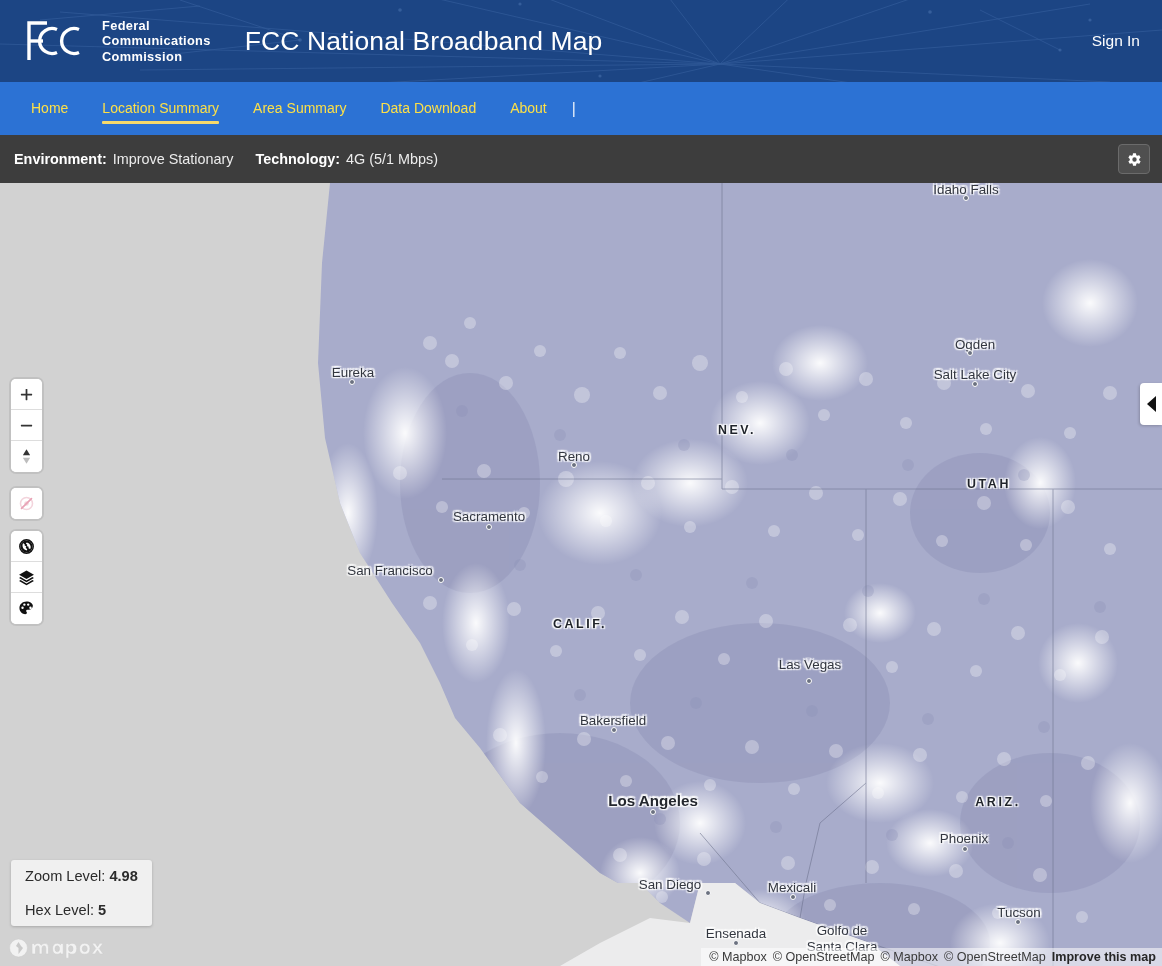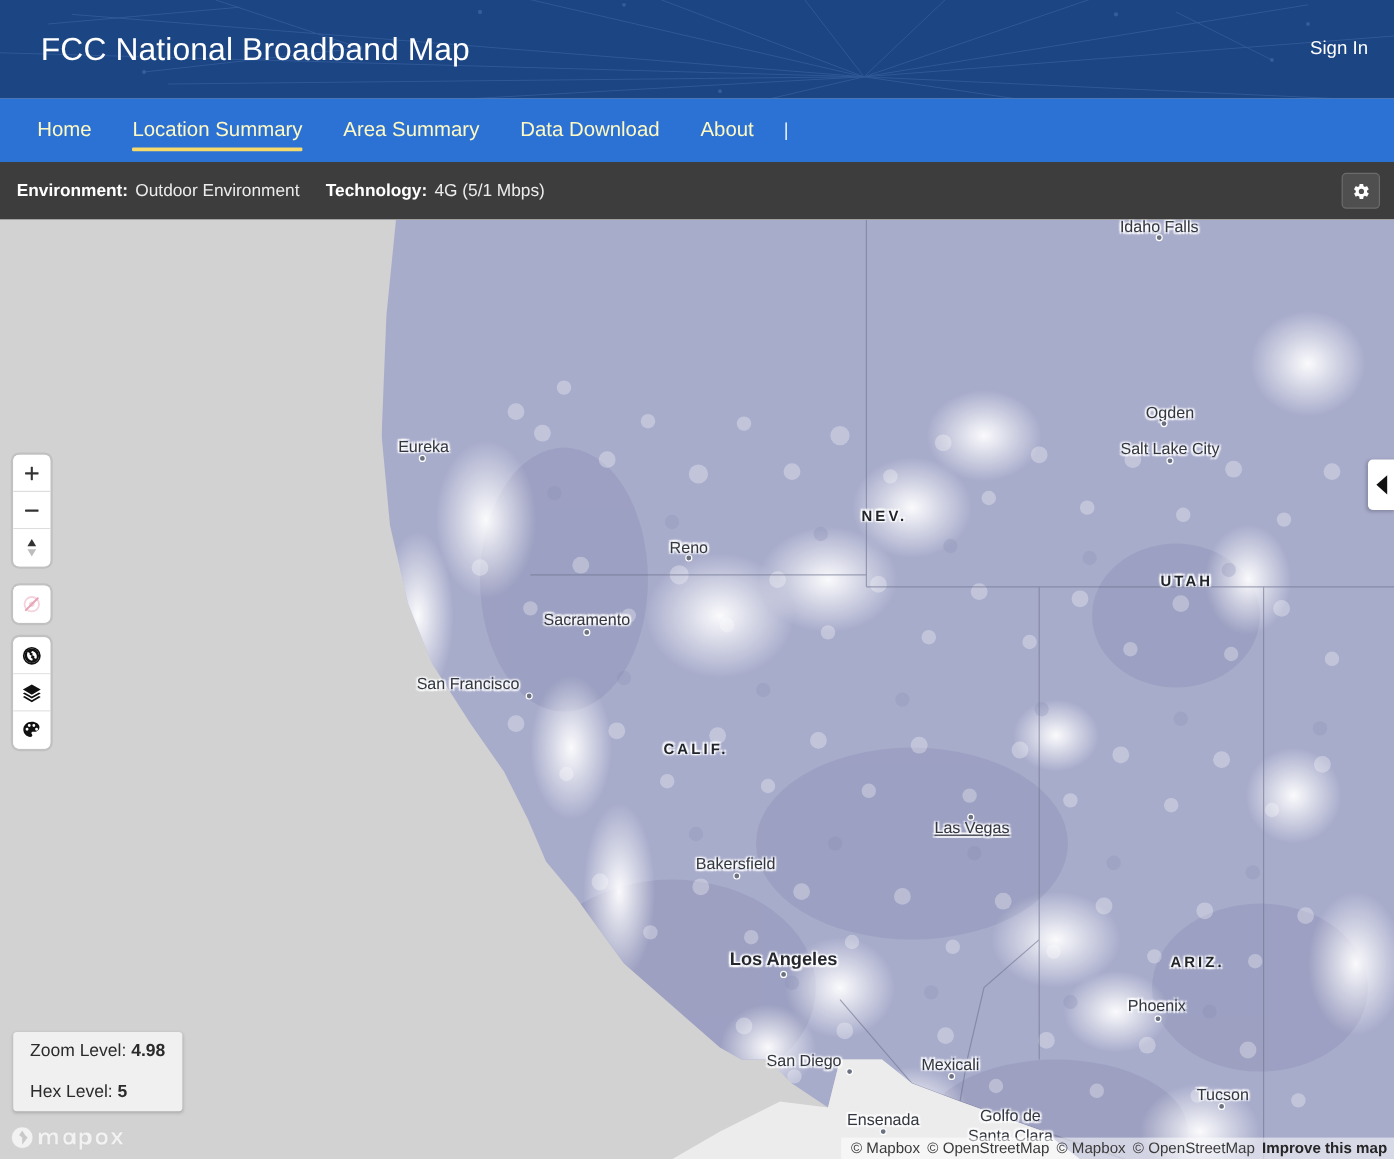--- a/index.html
+++ b/index.html
@@ -58,22 +58,22 @@
   .nav {
     height: 53px;
     background: #2c72d4;
     display: flex;
     align-items: center;
     padding-left: 14px;
     gap: 0;
   }
   .nav-item {
     position: relative;
-    color: #fef9c3;
-    font-size: 17px;
+    color: #fde047;
+    font-size: 14px;
     padding: 14px 17px 15px;
     cursor: pointer;
     white-space: nowrap;
     text-decoration: none;
   }
   .nav-item.active::after {
     content: "";
     position: absolute;
     left: 17px; right: 17px; bottom: 7px;
     height: 3px;
@@ -270,39 +270,52 @@
           <circle cx="520" cy="4" r="1.6"></circle>
         <circle cx="930" cy="12" r="1.8"></circle>
           <circle cx="1090" cy="20" r="1.6"></circle>
         <circle cx="300" cy="40" r="1.8"></circle>
           <circle cx="120" cy="60" r="1.6"></circle>
         <circle cx="1060" cy="50" r="1.6"></circle>
           <circle cx="600" cy="76" r="1.6"></circle>
       </g>
     </svg>
 
+    <div class="logo-block">
+      <svg class="fcc-mark" viewBox="0 0 66 46">
+        <g fill="none" stroke="#ffffff" stroke-width="3.4">
+          <path d="M5 42 L5 5 L23 5"></path>
+          <path d="M5 23 L19 23"></path>
+          <path d="M33 11.5 A12.5 12.5 0 1 0 33 34.5"></path>
+          <path d="M55 11.5 A12.5 12.5 0 1 0 55 34.5"></path>
+        </g>
+      </svg>
+      <div class="fcc-words">Federal
+Communications
+Commission</div>
+    </div>
 
     <div class="app-title">FCC National Broadband Map</div>
 
     <a class="signin">Sign In</a>
   </div>
 
   <div class="nav" id="nav">
       <a class="nav-item"><span>Home</span></a>
       <a class="nav-item active"><span>Location Summary</span></a>
       <a class="nav-item"><span>Area Summary</span></a>
       <a class="nav-item"><span>Data Download</span></a>
       <a class="nav-item"><span>About</span></a>
       <span class="nav-sep">|</span>
     </div>
 
   <div class="filterbar">
     <div class="filter-group">
       <span class="filter-label">Environment:</span>
-      <span class="filter-value">Outdoor Environment</span>
+      <span class="filter-value">Improve Stationary</span>
     </div>
     <div class="filter-group">
       <span class="filter-label">Technology:</span>
       <span class="filter-value">4G (5/1 Mbps)</span>
     </div>
     <div class="gear-btn">
       <svg width="15" height="15" viewBox="0 0 24 24" fill="#ffffff">
         <path d="M19.4 13c.04-.33.06-.66.06-1s-.02-.67-.06-1l2.1-1.64a.5.5 0 0 0 .12-.64l-2-3.46a.5.5 0 0 0-.6-.22l-2.48 1a7.3 7.3 0 0 0-1.73-1l-.38-2.64A.5.5 0 0 0 14 2h-4a.5.5 0 0 0-.5.42L9.13 5.06c-.62.25-1.2.59-1.73 1l-2.48-1a.5.5 0 0 0-.6.22l-2 3.46a.5.5 0 0 0 .12.64L4.54 11c-.04.33-.06.66-.06 1s.02.67.06 1l-2.1 1.64a.5.5 0 0 0-.12.64l2 3.46c.12.22.39.3.6.22l2.48-1c.53.41 1.1.75 1.73 1l.38 2.64A.5.5 0 0 0 10 22h4a.5.5 0 0 0 .5-.42l.38-2.64c.62-.25 1.2-.59 1.73-1l2.48 1c.22.08.48 0 .6-.22l2-3.46a.5.5 0 0 0-.12-.64L19.4 13zM12 15.5A3.5 3.5 0 1 1 15.5 12 3.5 3.5 0 0 1 12 15.5z"></path>
       </svg>
     </div>
@@ -497,21 +510,21 @@
         <div class="lbl" style="left: 969px; top: 161px; padding-left: 12px;">Ogden</div>
         <div class="city-dot" style="left: 970px; top: 170px;"></div>
         <div class="lbl" style="left: 975px; top: 191px;">Salt Lake City</div>
         <div class="city-dot" style="left: 975px; top: 201px;"></div>
         <div class="lbl" style="left: 574px; top: 273px;">Reno</div>
         <div class="city-dot" style="left: 574px; top: 282px;"></div>
         <div class="lbl" style="left: 489px; top: 333px;">Sacramento</div>
         <div class="city-dot" style="left: 489px; top: 344px;"></div>
         <div class="lbl" style="left: 390px; top: 387px;">San Francisco</div>
         <div class="city-dot" style="left: 441px; top: 397px;"></div>
-        <div class="lbl" style="left: 810px; top: 507px; text-decoration: underline;">Las Vegas</div>
+        <div class="lbl" style="left: 810px; top: 481px;">Las Vegas</div>
         <div class="city-dot" style="left: 809px; top: 498px;"></div>
         <div class="lbl" style="left: 613px; top: 537px;">Bakersfield</div>
         <div class="city-dot" style="left: 614px; top: 547px;"></div>
         <div class="lbl big" style="left: 653px; top: 617px;">Los Angeles</div>
         <div class="city-dot" style="left: 653px; top: 629px;"></div>
         <div class="lbl" style="left: 964px; top: 655px;">Phoenix</div>
         <div class="city-dot" style="left: 965px; top: 666px;"></div>
         <div class="lbl" style="left: 670px; top: 701px;">San Diego</div>
         <div class="city-dot" style="left: 708px; top: 710px;"></div>
         <div class="lbl" style="left: 792px; top: 704px;">Mexicali</div>

